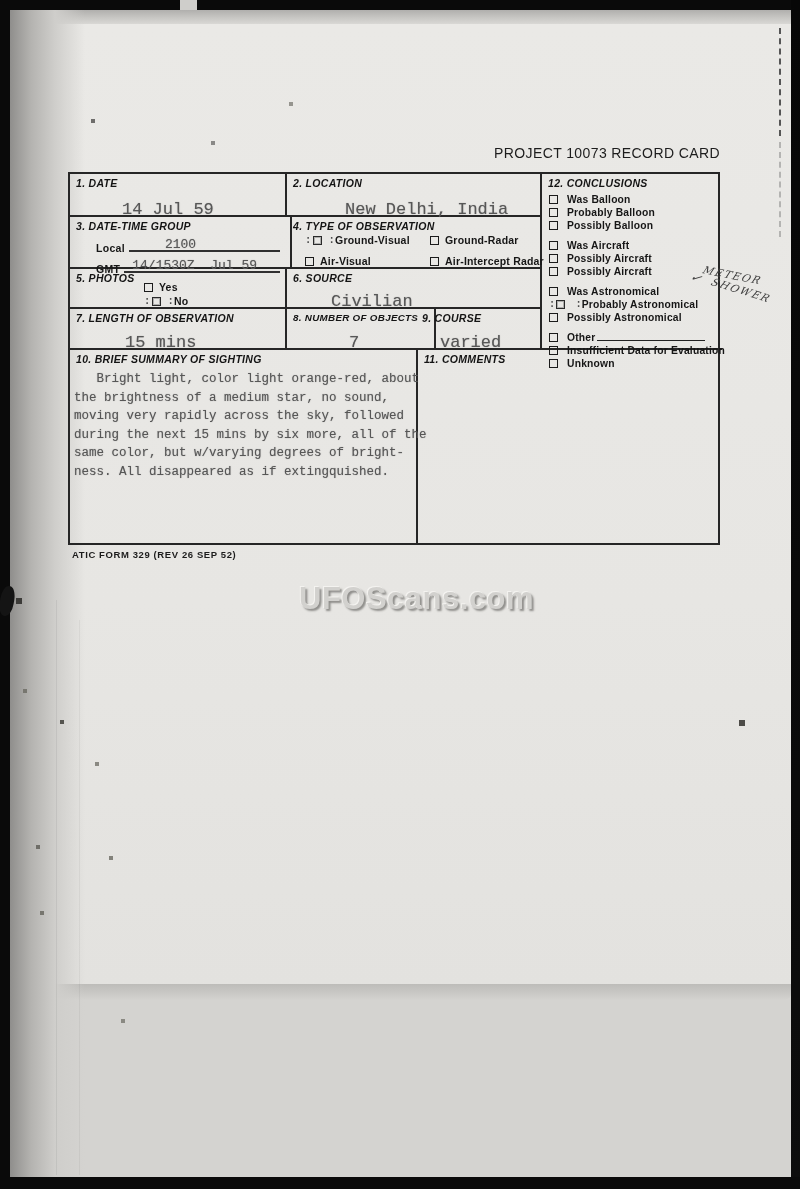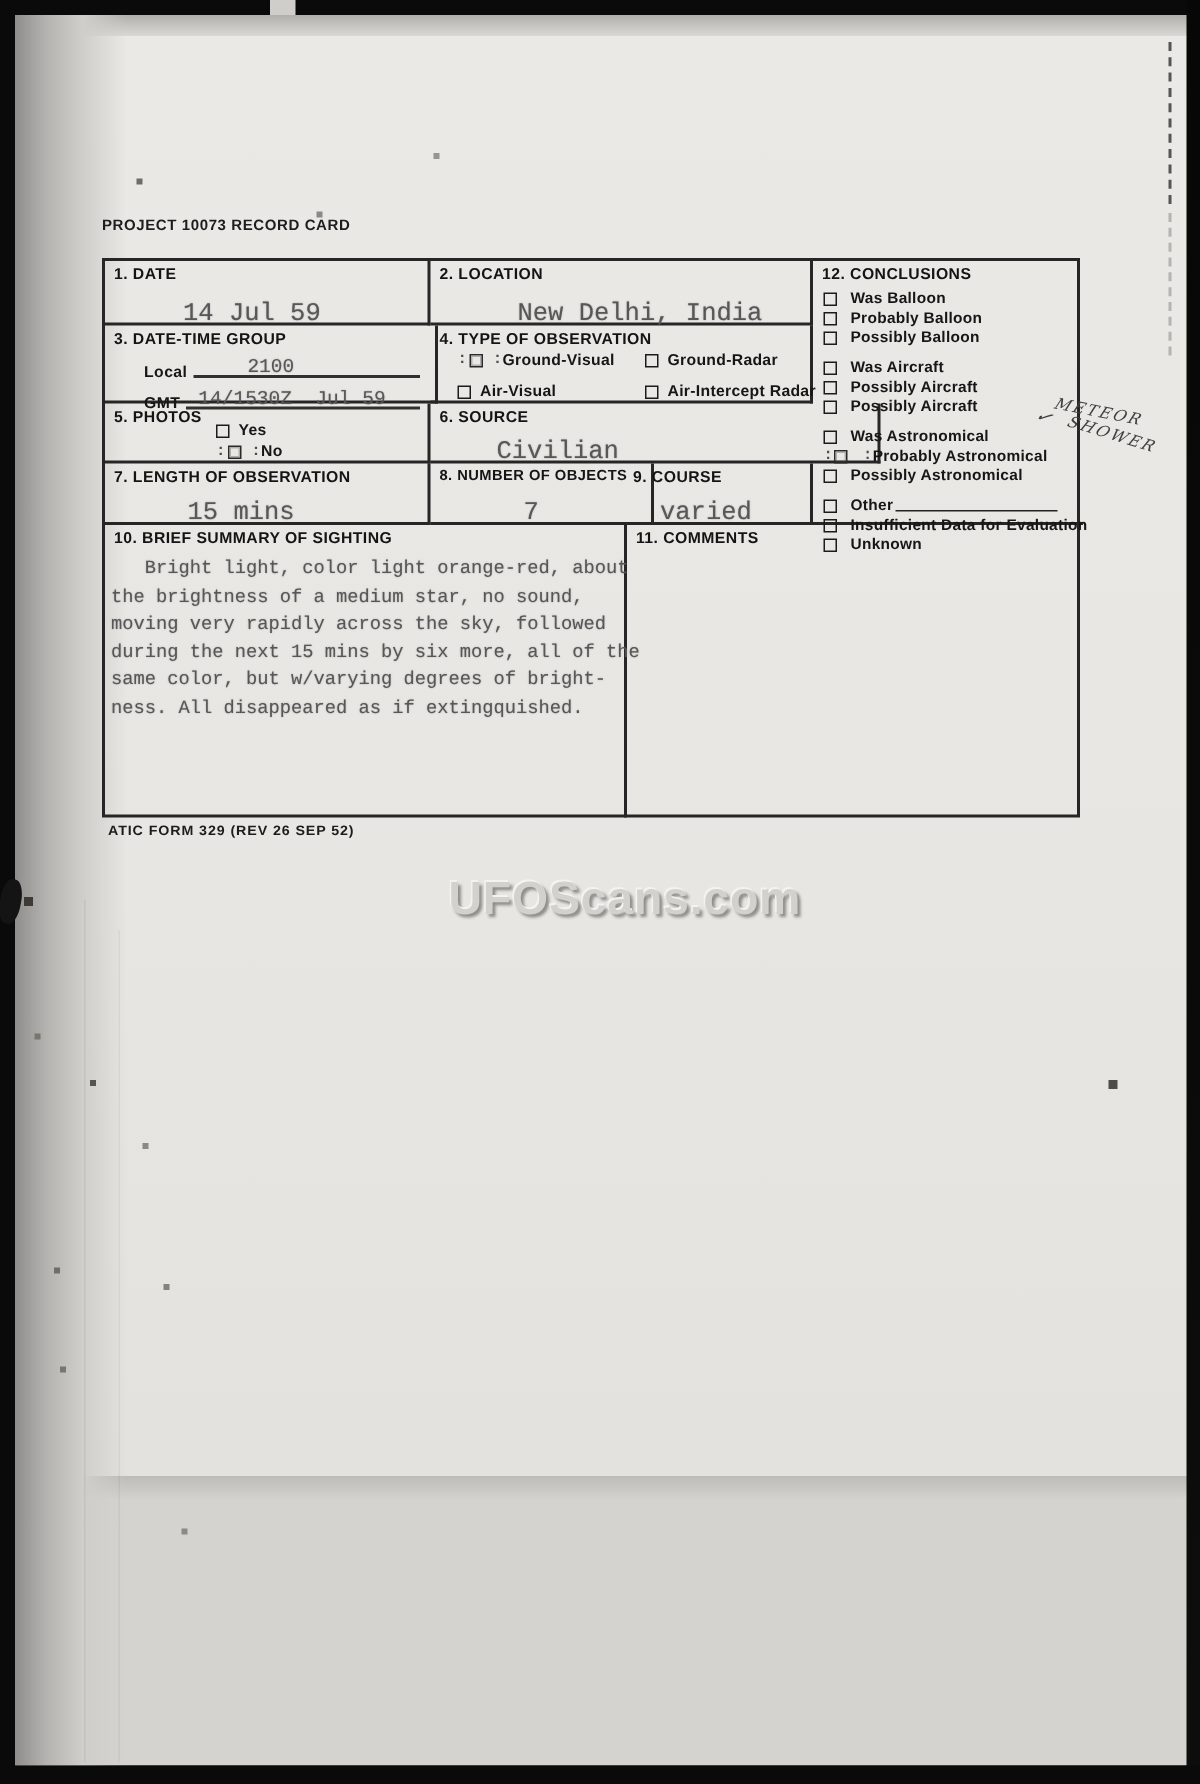--- a/index.html
+++ b/index.html
@@ -31,36 +31,36 @@
   .ink-blotch{position:absolute;left:0;top:586px;width:14px;height:30px;background:#141414;border-radius:45%;transform:rotate(10deg);}
   .specks{position:absolute;left:0;top:0;width:2px;height:2px;background:transparent;
       box-shadow:92px 120px 0 1px #6e6d6b, 212px 142px 0 1px #8a8987, 290px 103px 0 1px #96958f,
                  24px 690px 0 1px #77766f, 61px 721px 0 1px #55544f, 96px 763px 0 1px #8a8982,
                  37px 846px 0 1px #6f6e68, 110px 857px 0 1px #83827b, 41px 912px 0 1px #77766f,
                  741px 722px 0 2px #4d4c48, 18px 600px 0 2px #3c3b38, 122px 1020px 0 1px #8a8982;}
   .crease-1{position:absolute;left:56px;top:600px;width:1px;height:575px;background:rgba(90,90,88,.10);}
   .crease-2{position:absolute;left:79px;top:620px;width:1px;height:555px;background:rgba(90,90,88,.08);}
 
   
-  .card-title{position:absolute;left:68px;top:145px;width:652px;text-align:left;
-      font-size:10px;font-weight:bold;letter-spacing:.4px;color:#1d1d1d;}
+  .card-title{position:absolute;left:68px;top:145px;width:652px;text-align:right;
+      font-size:14px;font-weight:normal;letter-spacing:.4px;color:#1d1d1d;}
   .form-footer{position:absolute;left:72px;top:549px;font-size:9.5px;font-weight:bold;
       letter-spacing:.6px;color:#1c1c1c;transform:scaleY(.95);}
   .watermark{position:absolute;left:299px;top:581px;font-size:31px;font-weight:bold;letter-spacing:.5px;
       color:#d2d1ce;
       text-shadow:-1px -1px 0 #f4f3f0, 2px 2px 2px #8f8e8b;}
 
   
   .card{position:absolute;left:68px;top:172px;width:652px;height:373px;
       border:2px solid #262626;box-sizing:border-box;}
   .cell{position:absolute;box-sizing:border-box;}
   .br{border-right:2px solid #262626;}
   .bb{border-bottom:2px solid #262626;}
   .flabel{font-size:10.5px;font-weight:bold;letter-spacing:.3px;color:#141414;
-      padding:3px 4px 0 6px;white-space:nowrap;}
+      padding:3px 4px 0 6px;white-space:nowrap;font-style:italic;}
   .flabel-sm{font-size:9.8px;}
   .typed{font-family:"Liberation Mono", monospace;color:#575757;
       text-shadow:0 0 1px rgba(90,90,90,.55);white-space:pre;}
   .typed-val{position:absolute;font-size:17px;}
   .bottom-val{bottom:-4px;}
   .body-text{position:absolute;font-size:12.5px;line-height:18.5px;}
 
   
   .opt{display:flex;align-items:center;font-size:10.5px;font-weight:bold;color:#161616;letter-spacing:.2px;white-space:nowrap;}
   .cb{display:inline-block;width:7px;height:7px;border:1.6px solid #1b1b1b;margin-right:6px;flex:0 0 auto;background:transparent;}
@@ -173,21 +173,21 @@
         </span>
       <span>Yes</span>
     </div>
     <div class="opt" style="position:absolute;left:74px;top:26px;">
       <span class="cbwrap checked">
           <i class="cb"></i>
         </span>
       <span>No</span>
     </div>
   </div>
-  <div class="cell br bb" style="left:217px;top:95px;width:300px;height:40px;">
+  <div class="cell br bb" style="left:217px;top:95px;width:255px;height:40px;">
     <div class="flabel">6. SOURCE</div>
     <div class="typed typed-val bottom-val" style="left:44px;">Civilian</div>
   </div>
 
   <div class="cell br bb" style="left:0;top:135px;width:217px;height:41px;">
     <div class="flabel">7. LENGTH OF OBSERVATION</div>
     <div class="typed typed-val bottom-val" style="left:55px;">15 mins</div>
   </div>
   <div class="cell br bb" style="left:217px;top:135px;width:149px;height:41px;">
     <div class="flabel flabel-sm">8. NUMBER OF OBJECTS</div>

